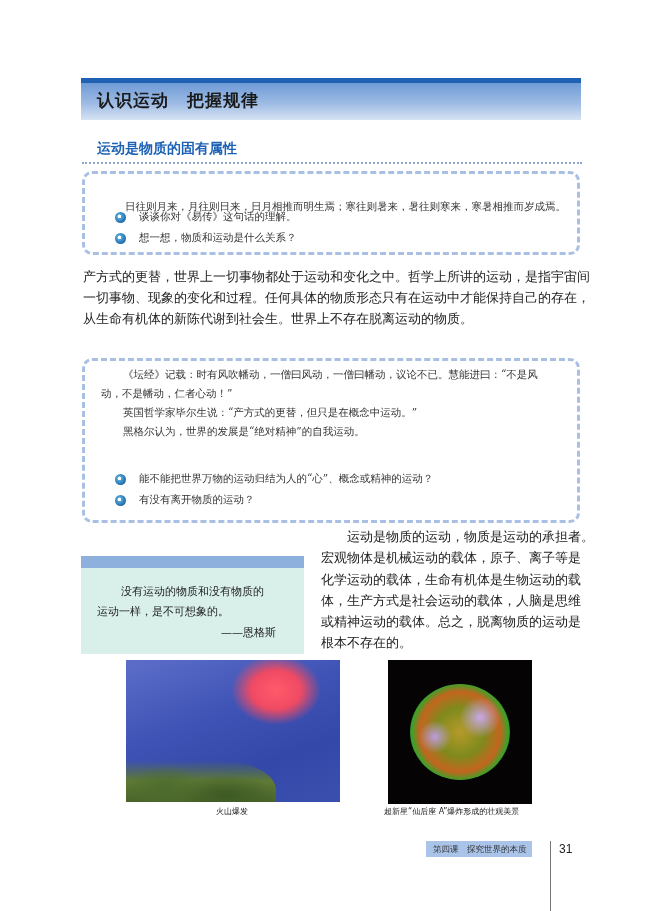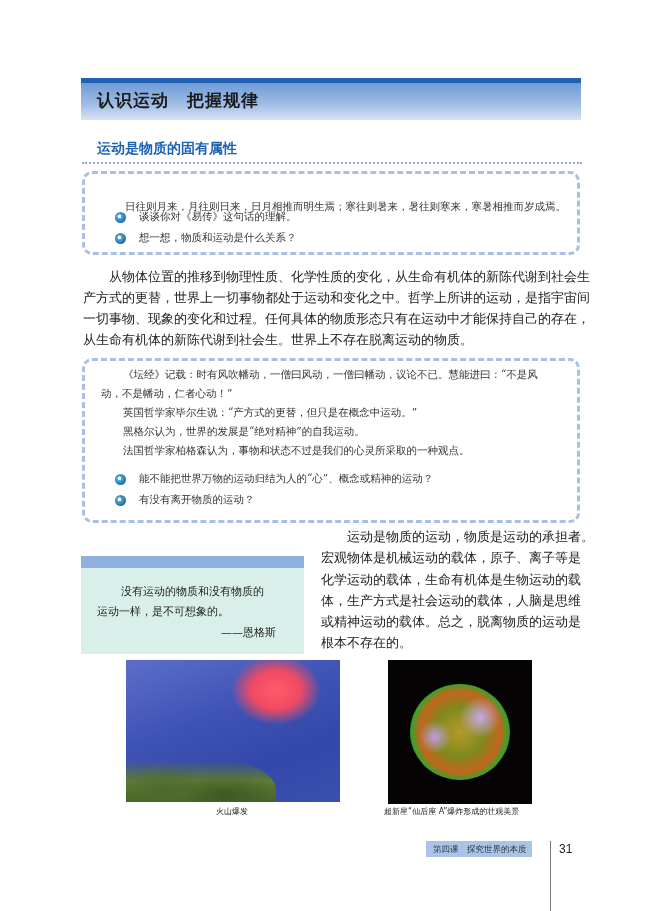--- a/index.html
+++ b/index.html
@@ -113,32 +113,30 @@
 
 <div class="dash-box box1">
   <div class="box-text" style="left:40px; top:6px;margin-top:17px;">日往则月来，月往则日来，日月相推而明生焉；寒往则暑来，暑往则寒来，寒暑相推而岁成焉。</div>
   <span class="bullet" style="left:30px; top:38px;"></span>
   <div class="bullet-text" style="left:54px; top:36px;">谈谈你对《易传》这句话的理解。</div>
   <span class="bullet" style="left:30px; top:59px;"></span>
   <div class="bullet-text" style="left:54px; top:57px;">想一想，物质和运动是什么关系？</div>
 </div>
 
 <div class="body-para">
-  <span class="line" style="text-indent:26px;">从物体位置的推移到物理性质、化学性质的变化，从生命有机体的新陈代谢到社会生</span>
   <span class="line">产方式的更替，世界上一切事物都处于运动和变化之中。哲学上所讲的运动，是指宇宙间</span>
   <span class="line">一切事物、现象的变化和过程。任何具体的物质形态只有在运动中才能保持自己的存在，</span>
   <span class="line">从生命有机体的新陈代谢到社会生。世界上不存在脱离运动的物质。</span>
 </div>
 
 <div class="dash-box box2">
   <div class="box-text" style="left:38px; top:4px;">《坛经》记载：时有风吹幡动，一僧曰风动，一僧曰幡动，议论不已。慧能进曰：“不是风</div>
   <div class="box-text" style="left:16px; top:23px;">动，不是幡动，仁者心动！”</div>
   <div class="box-text" style="left:38px; top:42px;">英国哲学家毕尔生说：“产方式的更替，但只是在概念中运动。”</div>
   <div class="box-text" style="left:38px; top:61px;">黑格尔认为，世界的发展是“绝对精神”的自我运动。</div>
-  <div class="box-text" style="left:38px; top:80px;">法国哲学家柏格森认为，事物和状态不过是我们的心灵所采取的一种观点。</div>
   <span class="bullet" style="left:30px; top:113px;"></span>
   <div class="bullet-text" style="left:54px; top:111px;">能不能把世界万物的运动归结为人的“心”、概念或精神的运动？</div>
   <span class="bullet" style="left:30px; top:134px;"></span>
   <div class="bullet-text" style="left:54px; top:132px;">有没有离开物质的运动？</div>
 </div>
 
 <div class="quote-card">
   <div class="quote-stripe"></div>
   <div class="quote-text" style="left:40px; top:26px;">没有运动的物质和没有物质的</div>
   <div class="quote-text" style="left:16px; top:46px;">运动一样，是不可想象的。</div>

